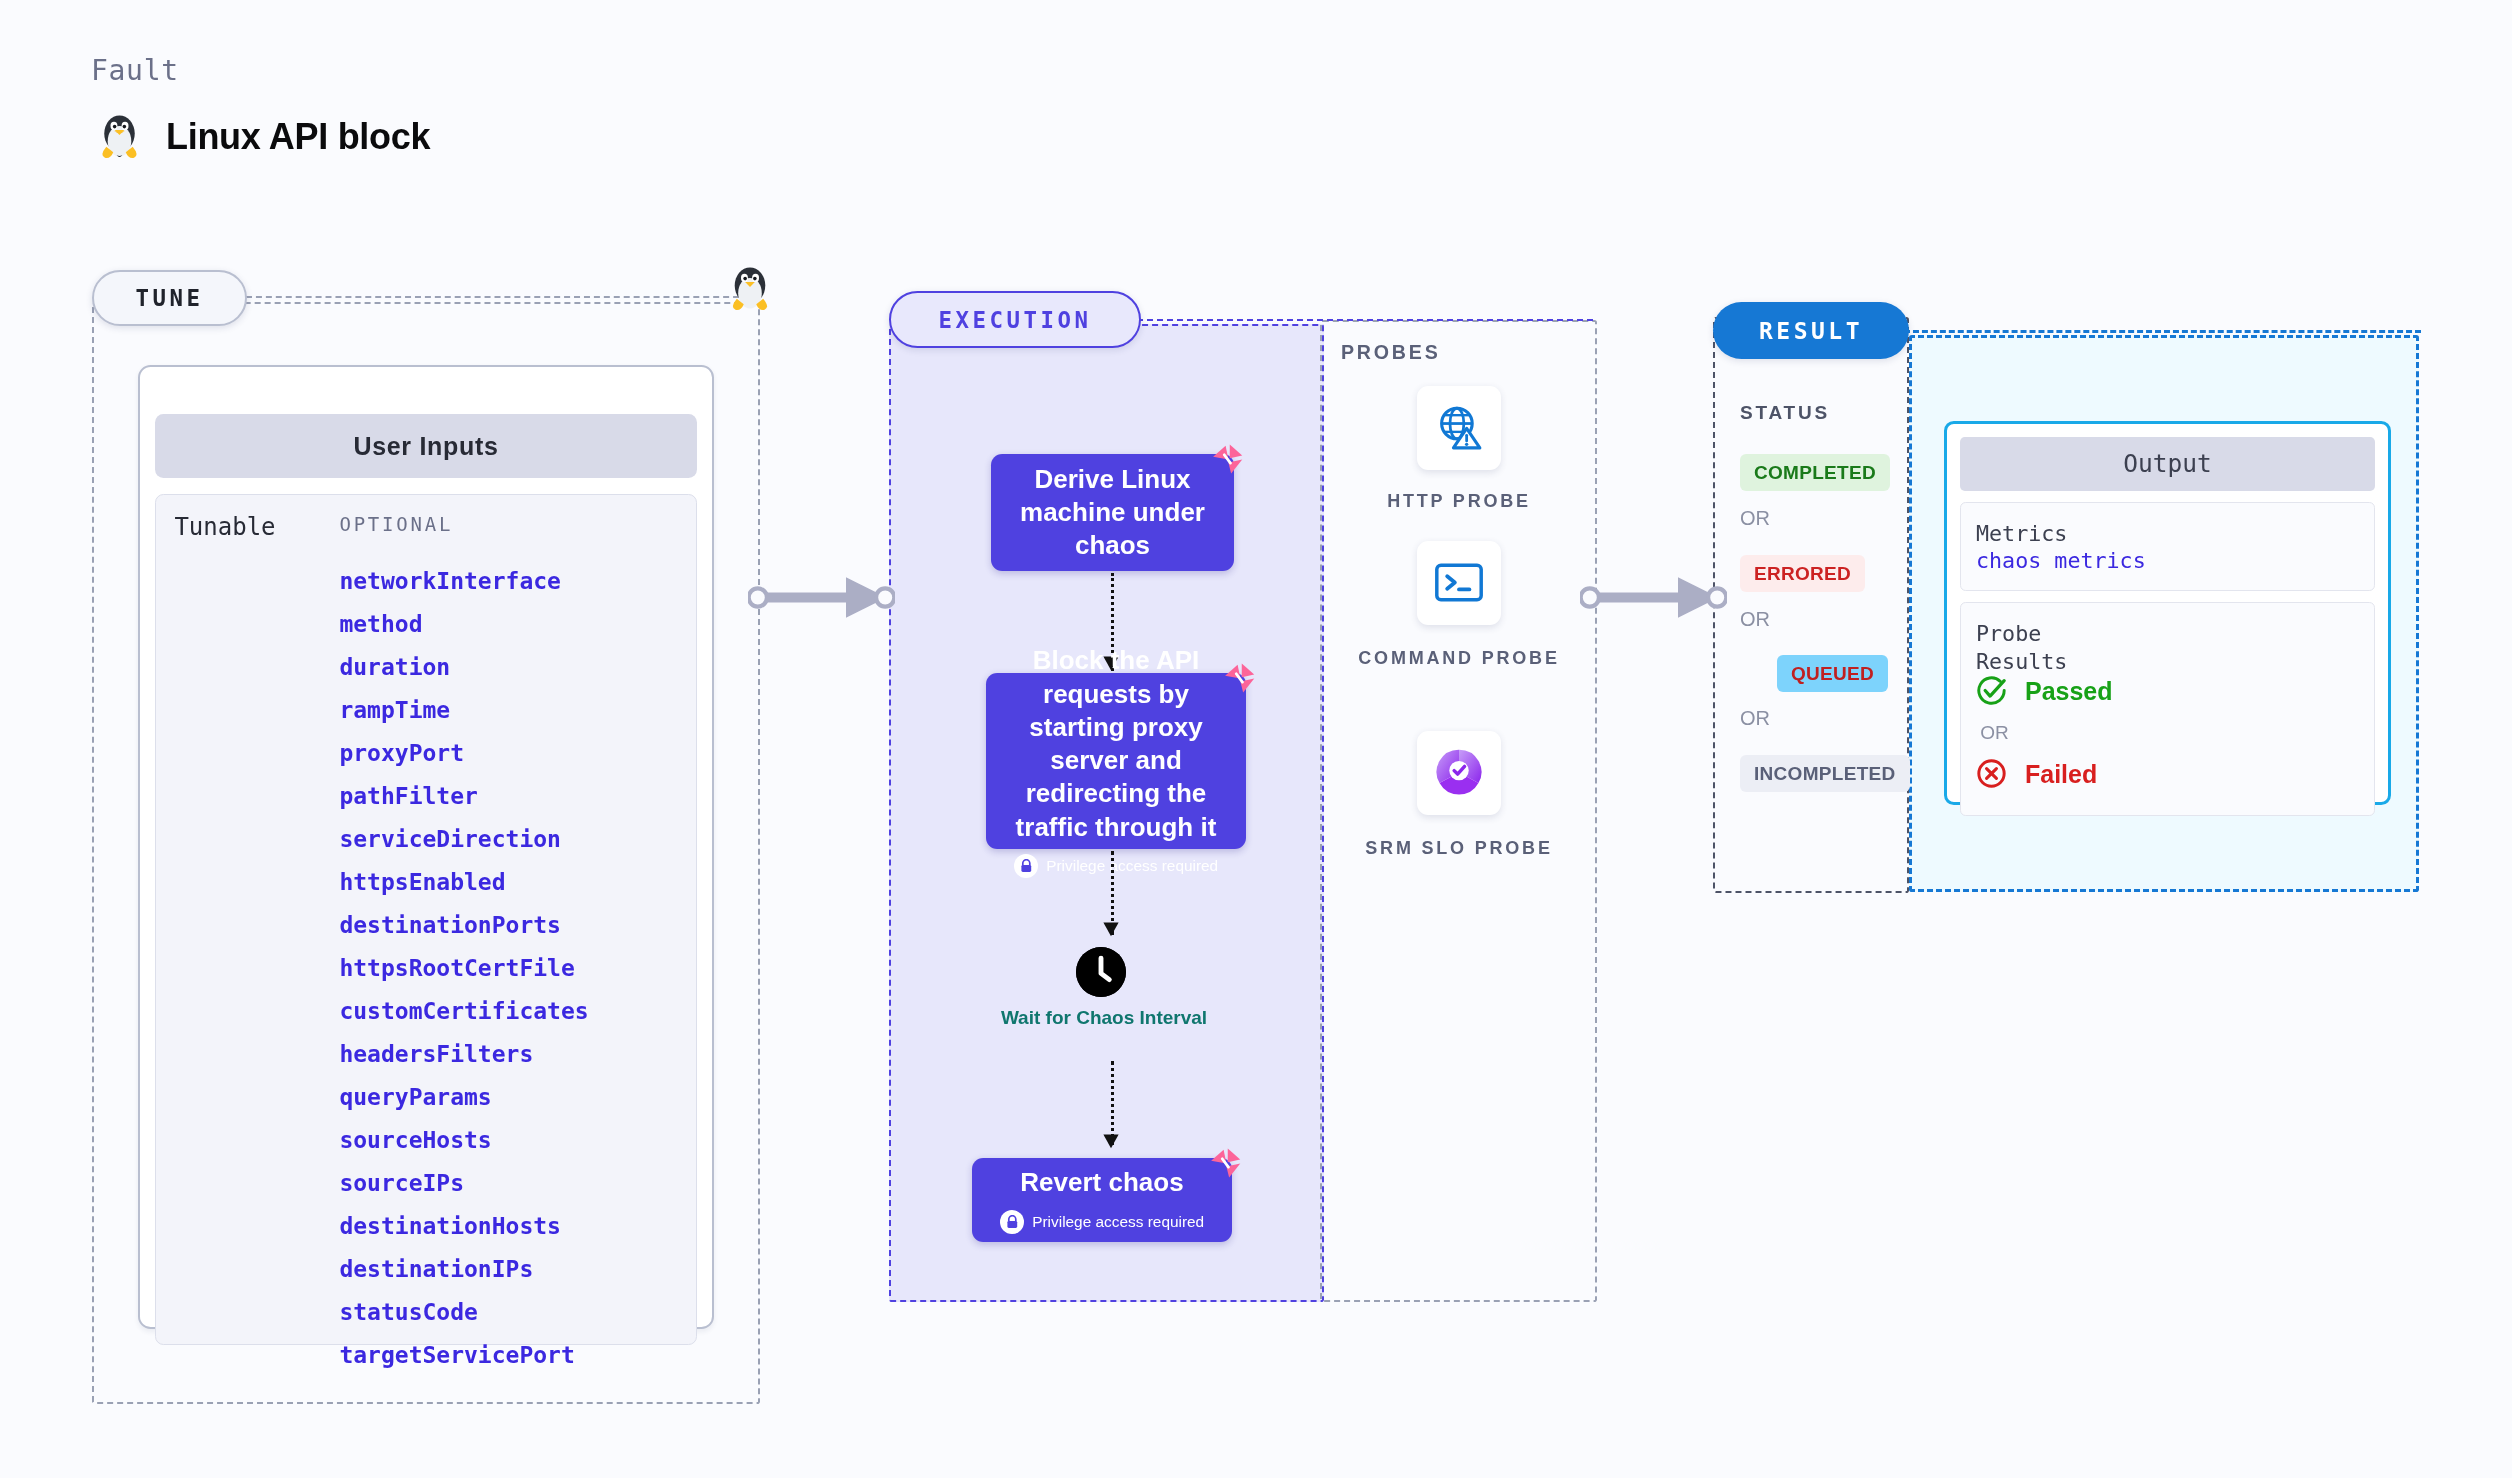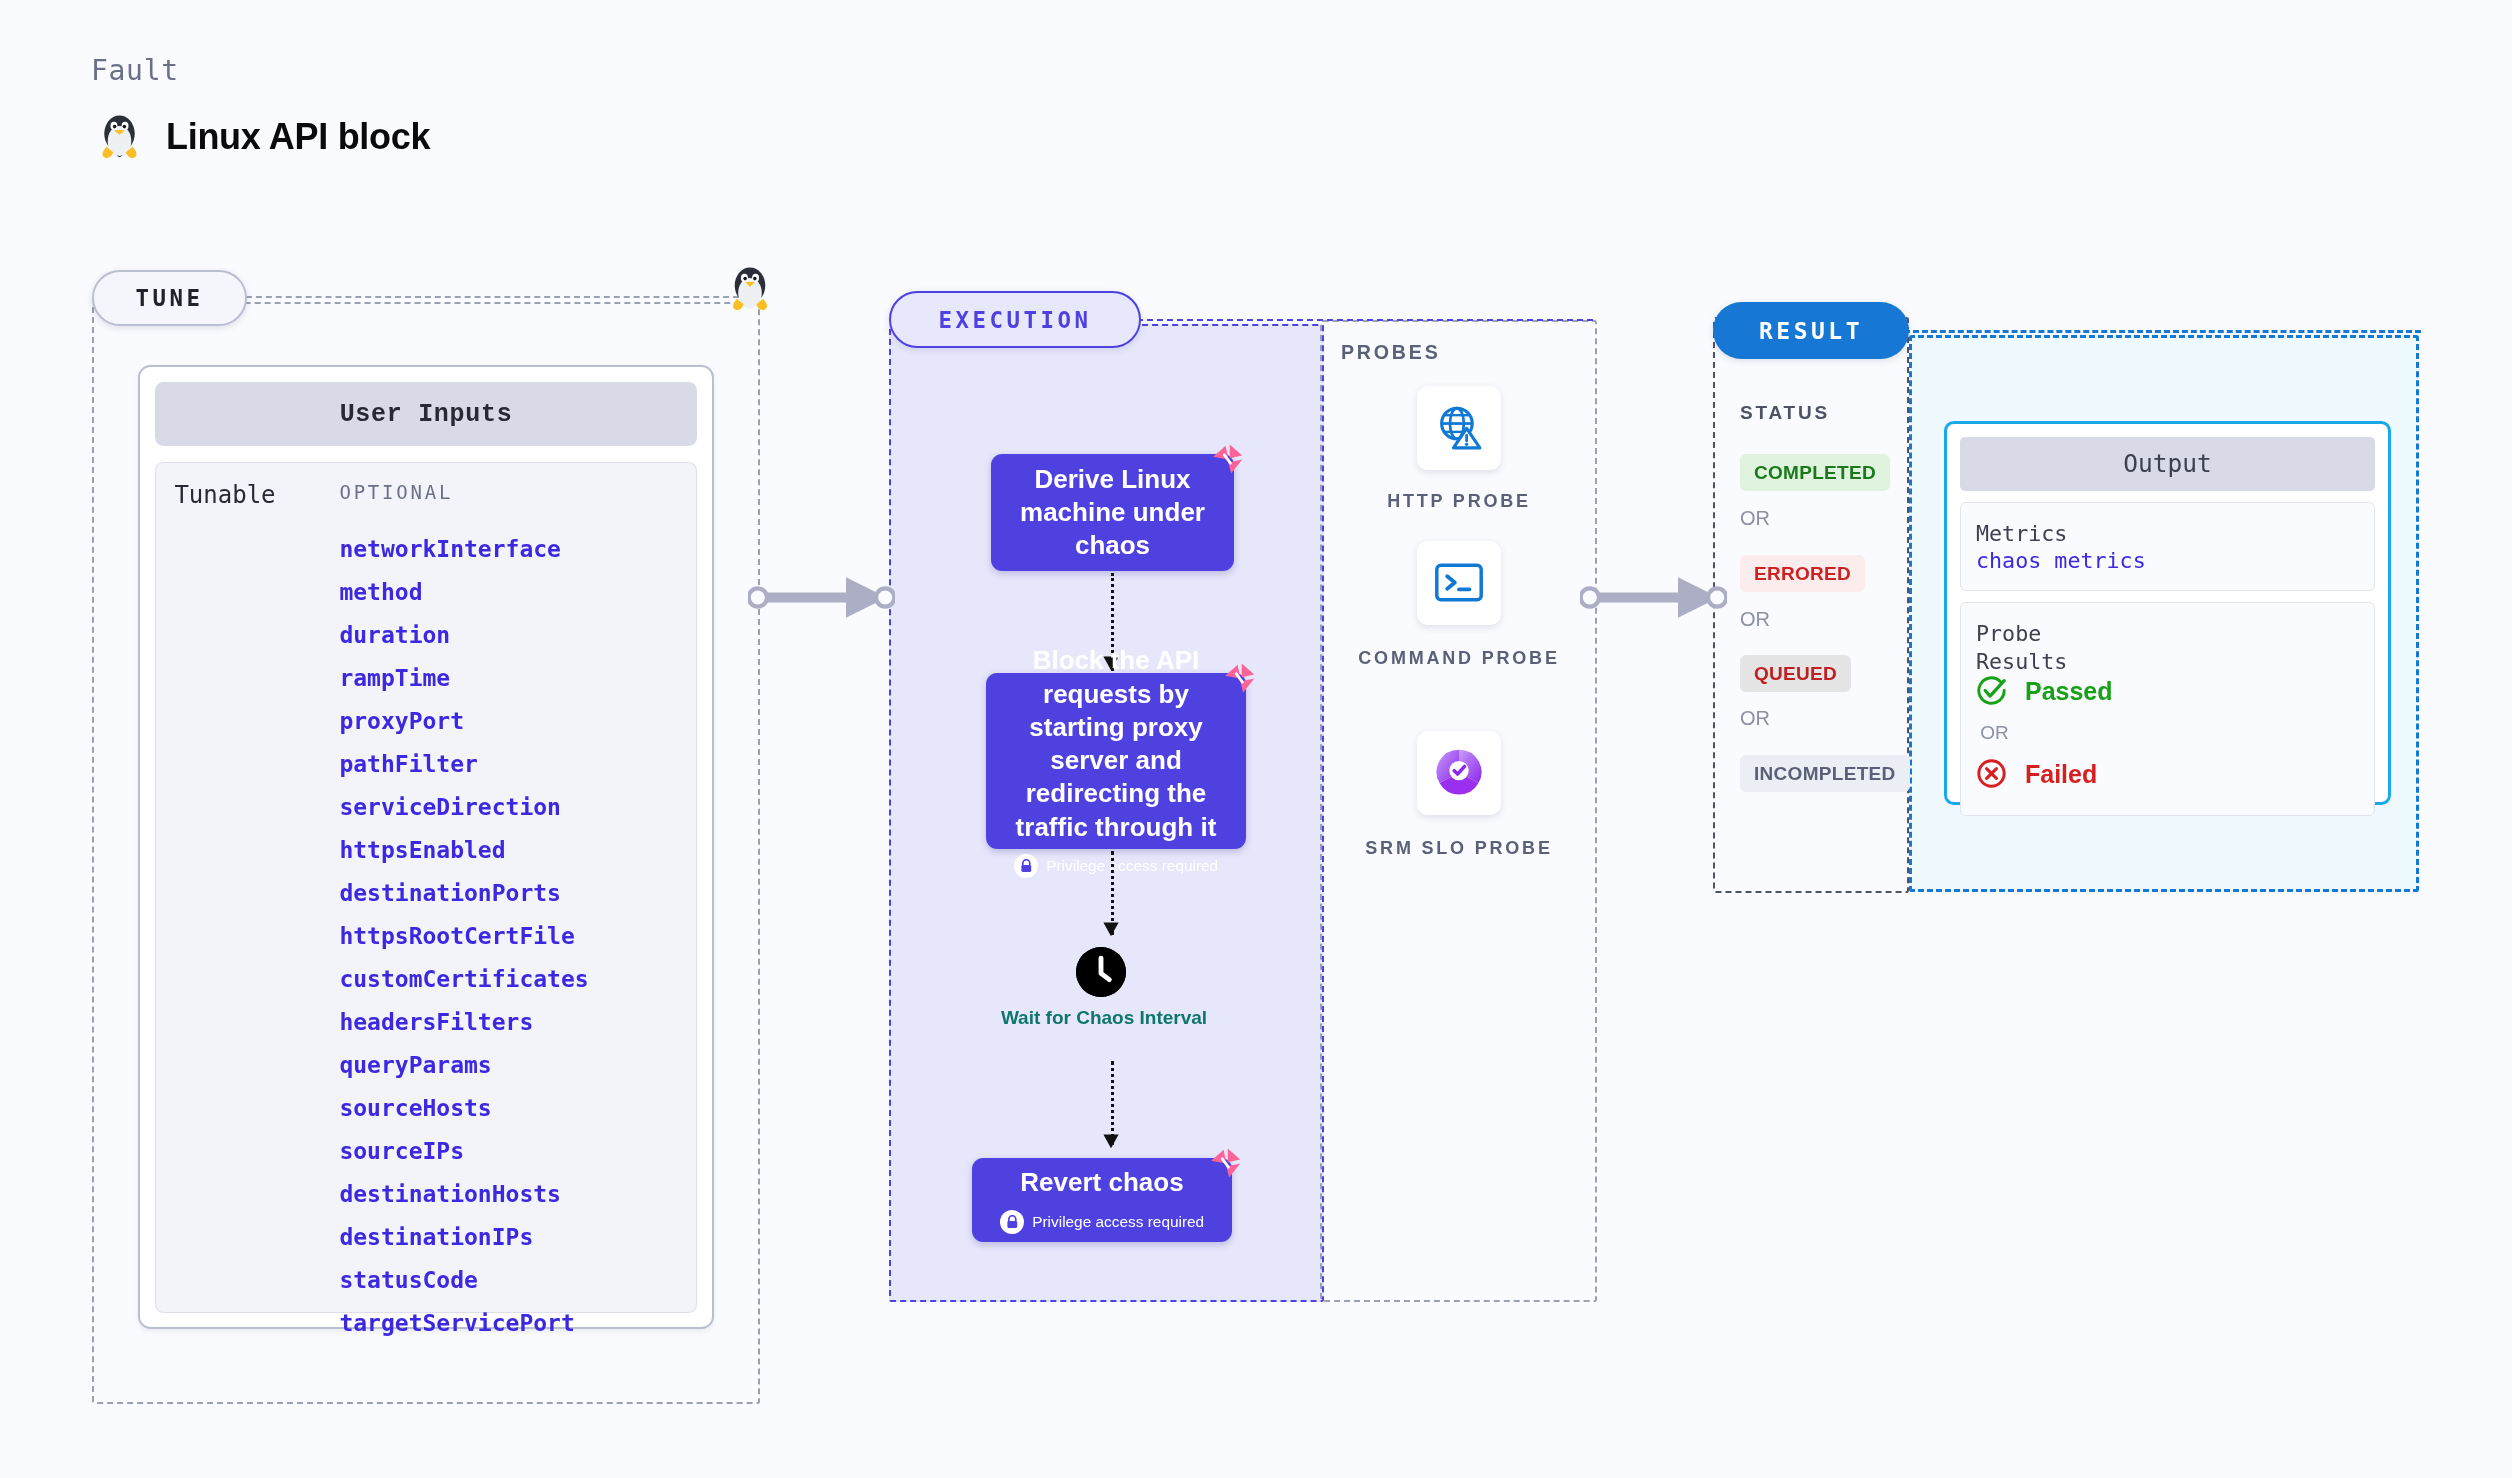--- a/index.html
+++ b/index.html
@@ -67,23 +67,24 @@
 
   #user-inputs-card {
     position: absolute; left: 138px; top: 365px; width: 576px; height: 964px;
     background: #ffffff; border: 2.1px solid #b9bfd0; border-radius: 12.6px;
     box-shadow: 0 2.1px 5.6px rgba(30,40,90,0.07);
     padding: 15.4px;
   }
   #user-inputs-header {
     height: 64px; background: #d8dae8; border-radius: 8.4px;
     display: flex; align-items: center; justify-content: center;
-    font-family: Liberation Mono, monospace;
+    font-family: Liberation Sans, sans-serif;
     font-size: 25px; font-weight: 700; color: #272a35;
     letter-spacing: 0.7px;
+    margin-top: 32px;
   }
   #tunable-panel {
     margin-top: 15.4px; height: 851px;
     background: #f3f4fa; border: 1.4px solid #dcdfeb; border-radius: 8.4px;
     display: flex; padding: 18px 0 0 0;
   }
   #tunable-label {
     width: 183px; padding-left: 18px;
     font-family: "DejaVu Sans Mono", monospace;
     font-size: 24px; color: #272a35; line-height: 1.2;
@@ -457,21 +458,21 @@
 <div id="status-label">STATUS</div>
 
 <div class="status-chip" style="top: 454px; background: rgb(223, 243, 222); color: rgb(26, 122, 26);">
   <span>COMPLETED</span>
 </div>
 <div class="or-text" style="top:507px;">OR</div>
 <div class="status-chip" style="top: 555px; background: rgb(253, 236, 236); color: rgb(204, 34, 34);">
   <span>ERRORED</span>
 </div>
 <div class="or-text" style="top:608px;">OR</div>
-<div class="status-chip" style="top: 655px; background: #e5e5e5; color: rgb(192, 32, 32);">
+<div class="status-chip" style="top: 655px; background: #7dd3fc; color: rgb(192, 32, 32); margin-left: 37px;">
   <span>QUEUED</span>
 </div>
 <div class="or-text" style="top:707px;">OR</div>
 <div class="status-chip" style="top: 755px; background: rgb(236, 238, 245); color: rgb(90, 96, 120);">
   <span>INCOMPLETED</span>
 </div>
 
 <div id="output-card">
   <div id="output-header">Output</div>
 

